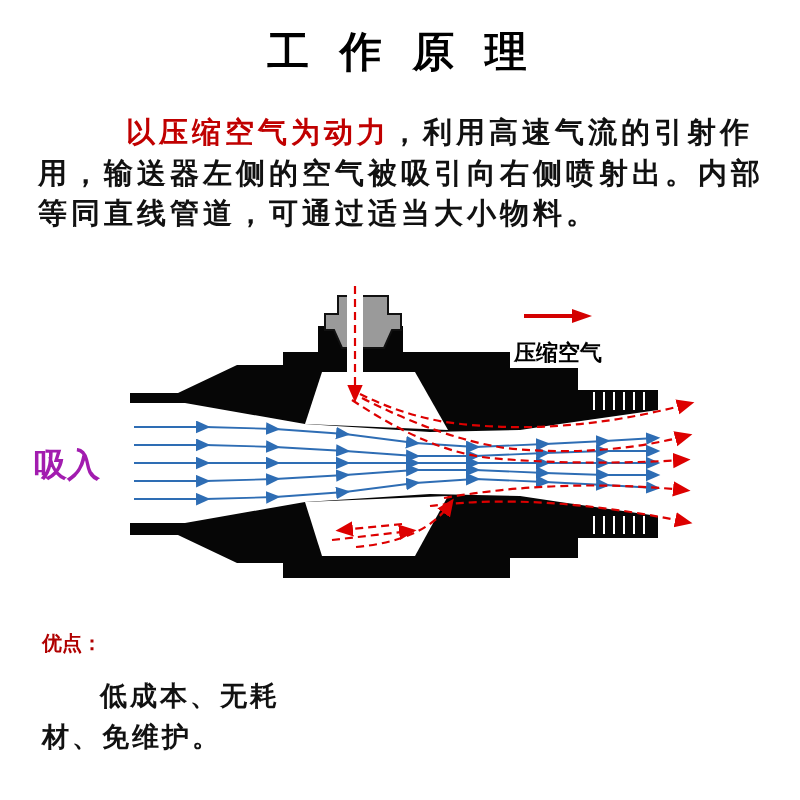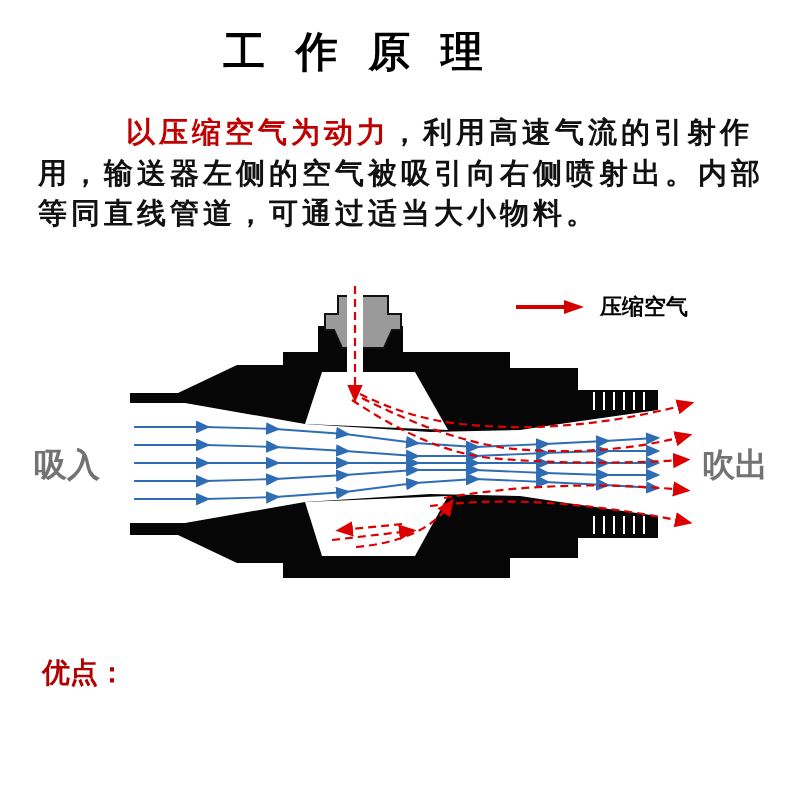--- a/index.html
+++ b/index.html
@@ -2,35 +2,35 @@
 <html><head>
 <meta charset="utf-8">
 <style>
   html,body{margin:0;padding:0;background:#ffffff;}
   #page{
     position:relative;width:800px;height:800px;background:#ffffff;overflow:hidden;
     font-family:"Liberation Serif","DejaVu Serif",serif;color:#0a0a0a;
   }
   .title{
     position:absolute;top:24px;left:0;width:716px;text-align:center;
-    font-size:42px;font-weight:bold;letter-spacing:10px;color:#000;
+    font-size:42px;font-weight:bold;letter-spacing:10px;color:#000;padding-left:44px;
   }
   .intro{
     position:absolute;top:112px;left:38px;width:730px;
     font-size:29px;font-weight:bold;line-height:1.40;letter-spacing:4px;
     text-indent:88px;color:#111;
   }
   .intro .hl{color:#c00000;}
   .legend-row{position:absolute;display:flex;align-items:center;gap:14px;}
   .legend-label{font-size:22px;font-weight:bold;color:#000;white-space:nowrap;}
   .side-label{
-    position:absolute;font-size:33px;font-weight:bold;color:#737373;white-space:nowrap;
+    position:absolute;font-size:33px;font-weight:bold;color:#a21caf;white-space:nowrap;
   }
   .pros-head,.cons-head{
-    position:absolute;top:630px;font-size:28px;font-weight:bold;color:#b00000;margin-top:24px;
+    position:absolute;top:630px;font-size:20px;font-weight:bold;color:#b00000;
   }
   .pros-body,.cons-body{
     position:absolute;top:676px;font-size:27px;font-weight:bold;color:#111;
     line-height:1.5;letter-spacing:3px;text-indent:58px;
   }
   .pros-head{left:42px;}
   .pros-body{left:42px;width:248px;}
   .cons-head{left:462px;}
   .cons-body{left:462px;width:288px;}
   svg{display:block;}
@@ -100,27 +100,27 @@
       <path d="M362,398 Q440,438 505,448 Q600,458 686,436" marker-end="url(#mr)"></path>
       <path d="M352,400 Q430,452 490,458 Q580,466 684,460" marker-end="url(#mr)"></path>
       <path d="M430,506 Q540,492 686,522" marker-end="url(#mr)"></path>
       <path d="M444,498 Q560,478 684,490" marker-end="url(#mr)"></path>
       <path d="M332,540 L410,531" marker-end="url(#mr)"></path>
       <path d="M356,547 Q424,541 450,504" marker-end="url(#mr)"></path>
       <path d="M402,524 L342,530" marker-end="url(#mr)"></path>
     </g>
   </svg>
 
-  <div class="legend-row" style="top:292px;left:514px;">
+  <div class="legend-row" style="top:308px;left:514px;flex-direction:column;">
     <svg width="72" height="16">
       <line x1="2" y1="8" x2="50" y2="8" stroke="#d40000" stroke-width="4"></line>
       <polygon points="50,1 70,8 50,15" fill="#d40000"></polygon>
     </svg>
     <span class="legend-label">压缩空气</span>
   </div>
 
   <div class="side-label" style="top:443px;left:34px;">吸入</div>
-  <div class="side-label" style="top:443px;left:702px;">吹出</div>
 
   <div class="pros-head">优点：</div>
+  <div class="pros-body">低成本、无耗材、免维护。</div>
 
 
 </div>
 
 </body></html>

